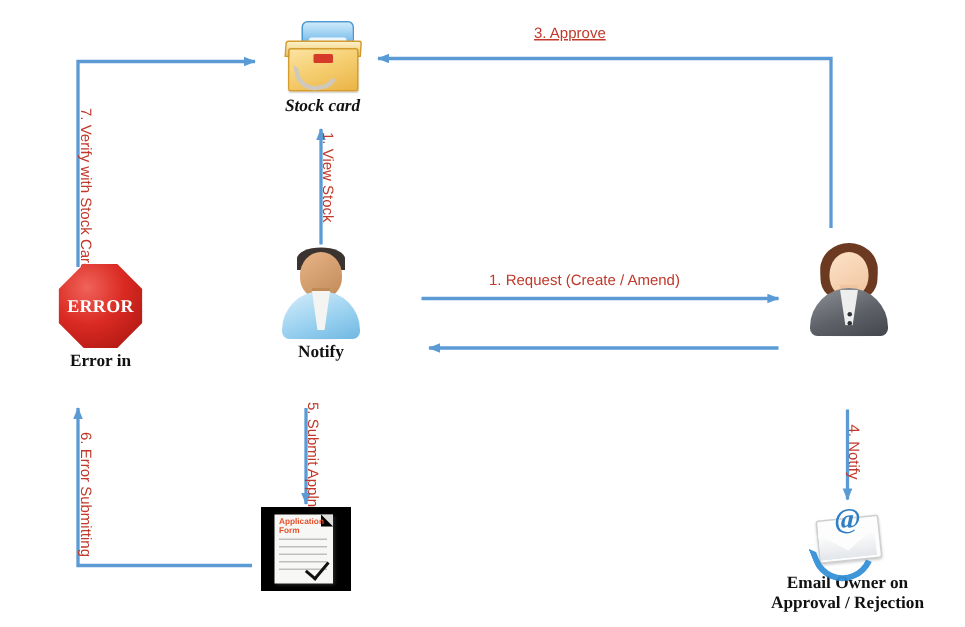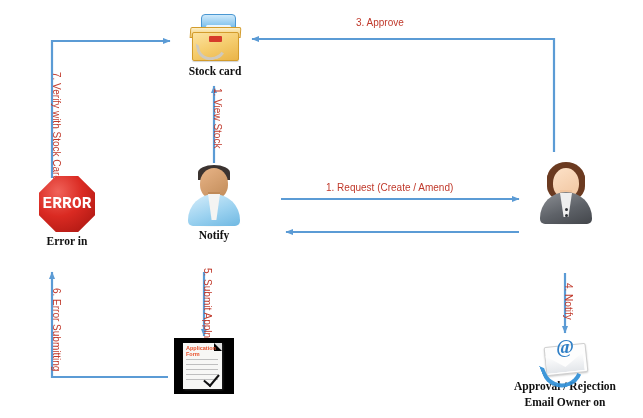--- a/index.html
+++ b/index.html
@@ -60,22 +60,22 @@
 
   
   .octa{
     width:56px;height:56px;margin:0 auto;position:relative;
     background:radial-gradient(circle at 34% 28%,#f0635a 0%,#da2a22 45%,#a4140f 100%);
     clip-path:polygon(30% 0,70% 0,100% 30%,100% 70%,70% 100%,30% 100%,0 70%,0 30%);
     display:flex;align-items:center;justify-content:center;
     box-shadow:0 1px 2px rgba(0,0,0,.25);
   }
   .octa span{
-    color:#fff;font-size:16px;font-weight:bold;letter-spacing:.2px;
-    font-family:Liberation Mono, monospace;
+    color:#fff;font-size:12px;font-weight:bold;letter-spacing:.2px;
+    font-family:Liberation Serif, serif;
   }
 
   
   .person{position:relative;width:64px;height:62px;margin:0 auto;}
   .p-head{
     position:absolute;left:18px;top:4px;width:28px;height:31px;border-radius:50% 50% 45% 45%;
   }
   .p-hair{position:absolute;border-radius:50% 50% 0 0;}
   .p-body{position:absolute;left:6px;top:30px;width:52px;height:32px;border-radius:26px 26px 5px 5px;}
   .p-neck{position:absolute;left:26px;top:28px;width:12px;height:9px;}
@@ -179,36 +179,36 @@
       <path d="M519,232 L286,232" marker-end="url(#ar)"></path>
 
       <path d="M204,272 L204,336" marker-end="url(#ar)"></path>
 
       <path d="M565,273 L565,333" marker-end="url(#ar)"></path>
 
       <path d="M168,377 L52,377 L52,272" marker-end="url(#ar)"></path>
     </g>
   </svg>
 
-  <div class="alabel" style="left:356px;top:17px;">3. Approve</div>
+  <div class="alabel" style="left:356px;top:17px;text-decoration:underline;">3. Approve</div>
 
   <div class="alabel" style="left:326px;top:182px;">1. Request (Create / Amend)</div>
 
 
   <div class="alabel vert" style="left:223px;top:88px;transform:rotate(90deg);">1. View Stock</div>
 
   <div class="alabel vert" style="left:62px;top:72px;transform:rotate(90deg);">7. Verify with Stock Card</div>
 
   <div class="alabel vert" style="left:213px;top:268px;transform:rotate(90deg);">5. Submit Appln</div>
 
   <div class="alabel vert" style="left:62px;top:288px;transform:rotate(90deg);">6. Error Submitting</div>
 
   <div class="alabel vert" style="left:574px;top:283px;transform:rotate(90deg);">4. Notify</div>
 
-  <div class="node" style="left:178px;top:12px;width:74px;">
+  <div class="node" style="left:178px;top:12px;width:74px;font-style:italic;">
     <div class="stockcard">
       <div class="sc-card"></div>
       <div class="sc-lid"></div>
       <div class="sc-box"></div>
       <div class="sc-swirl"></div>
       <div class="sc-tab"></div>
     </div>
     <div class="cap">Stock card</div>
   </div>
 
@@ -262,17 +262,17 @@
     </div>
   </div>
 
   <div class="node" style="left:512px;top:336px;width:106px;">
     <div class="mail">
       <div class="env-back"></div>
       <div class="env-flap"></div>
       <div class="swoosh"></div>
       <div class="at">@</div>
     </div>
+    <div class="cap">Email Owner on</div>
     <div class="cap" style="margin-top:0;">Approval / Rejection</div>
-    <div class="cap">Email Owner on</div>
   </div>
 
 </div>
 
 </body></html>

